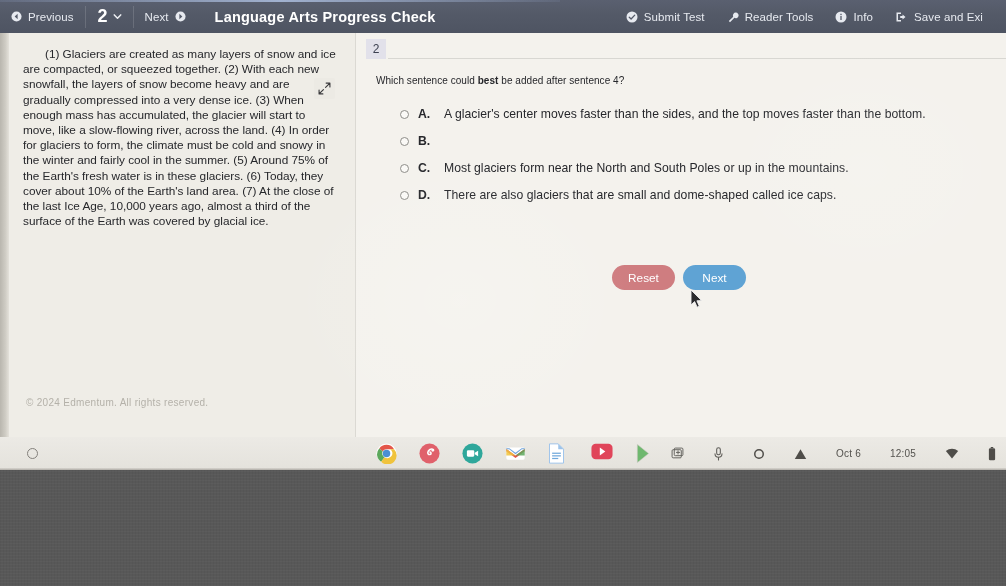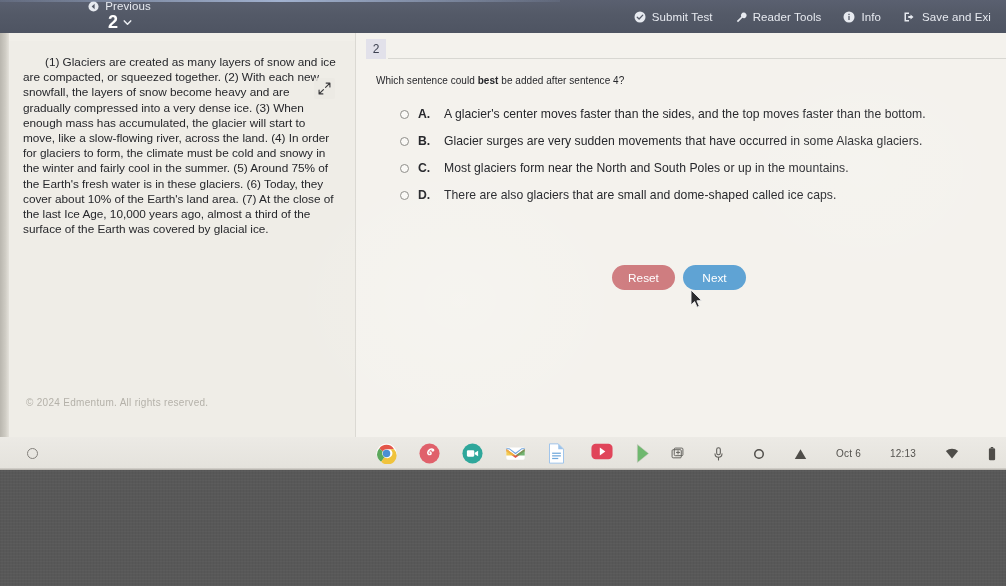--- a/index.html
+++ b/index.html
@@ -47,21 +47,21 @@
     background: linear-gradient(180deg,#5a6070 0%, #545a68 40%, #4e5462 100%);
     display: flex;
     align-items: center;
     color: #eceef2;
   }
   #topbar-hairline {
     position: absolute; left: 0; top: 0; width: 560px; height: 2px;
     background: linear-gradient(90deg, rgba(150,170,210,.15), rgba(185,205,240,.75), rgba(150,170,210,.1));
   }
   .tb-group {
-    display: flex; align-items: center; height: 33px; flex-direction: column;
+    display: flex; align-items: center; height: 33px;
   }
   .tb-item {
     display: flex; align-items: center; gap: 6px;
     height: 33px; padding: 0 11px;
     font-size: 11.5px;
     letter-spacing: .1px;
     color: #e7eaf0;
     white-space: nowrap;
   }
   .tb-sep { width: 1px; height: 22px; background: rgba(255,255,255,.14); }
@@ -69,21 +69,21 @@
     display: flex; align-items: center; gap: 4px;
     padding: 0 10px 0 12px; height: 33px;
     font-size: 18px; font-weight: 700; color: #fff;
   }
   .tb-title {
     font-size: 14.5px; font-weight: 700; color: #ffffff;
     padding-left: 18px; letter-spacing: .2px;
   }
   .tb-right {
     margin-left: auto; display: flex; align-items: flex-end; height: 33px;
-    padding-right: 4px;
+    padding-right: 12px;
   }
   .ico { display: inline-flex; align-items: center; justify-content: center; }
   .ico svg { display: block; }
 
   
   #content {
     position: absolute;
     left: 0; top: 33px;
     width: 1006px; height: 404px;
     background: #f1efe9;
@@ -93,21 +93,20 @@
     background: linear-gradient(90deg,#b9b6ae 0%, #cfccc4 60%, #e4e1da 100%);
   }
 
   
   #passage {
     position: absolute;
     left: 9px; top: 0;
     width: 346px; height: 404px;
     background: #efede7;
     padding: 14px 16px 0 14px;
-    margin-top: 8px;
   }
   #passage-text {
     font-size: 11.8px;
     line-height: 15.2px;
     color: #26272b;
     text-indent: 22px;
     letter-spacing: -.02px;
   }
   #passage-divider {
     position: absolute; left: 355px; top: 0; width: 1px; height: 404px;
@@ -345,21 +344,20 @@
 
       <div id="choices">
         <div class="choice">
           <span class="radio"></span>
           <span class="choice-letter">A.</span>
           <span class="choice-text">A glacier's center moves faster than the sides, and the top moves faster than the bottom.</span>
         </div>
         <div class="choice">
           <span class="radio"></span>
           <span class="choice-letter">B.</span>
-          <span class="choice-text">Glacier surges are very sudden movements that have occurred in some Alaska glaciers.</span>
         </div>
         <div class="choice">
           <span class="radio"></span>
           <span class="choice-letter">C.</span>
           <span class="choice-text">Most glaciers form near the North and South Poles or up in the mountains.</span>
         </div>
         <div class="choice">
           <span class="radio"></span>
           <span class="choice-letter">D.</span>
           <span class="choice-text">There are also glaciers that are small and dome-shaped called ice caps.</span>
@@ -458,21 +456,21 @@
         <svg width="12" height="12" viewBox="0 0 24 24">
             <circle cx="12" cy="12" r="8.5" fill="none" stroke="#4f4d49" stroke-width="3"></circle>
           </svg>
       </span>
       <span class="ico">
         <svg width="13" height="12" viewBox="0 0 24 22">
             <path d="M12 2 L22.5 20 H1.5z" fill="#4f4d49"></path>
           </svg>
       </span>
       <span class="st-text">Oct 6</span>
-      <span class="st-text">12:13</span>
+      <span class="st-text">12:05</span>
       <span class="ico">
         <svg width="14" height="11" viewBox="0 0 24 18">
             <path d="M1.5 4.5 A17 17 0 0 1 22.5 4.5 L12 17.5z" fill="#4f4d49"></path>
           </svg>
       </span>
       <span class="ico">
         <svg width="8" height="14" viewBox="0 0 10 18">
             <rect x="3.2" y="0" width="3.6" height="1.6" rx=".6" fill="#4f4d49"></rect>
             <rect x="1" y="1.6" width="8" height="15.4" rx="1.6" fill="#4f4d49"></rect>
           </svg>

